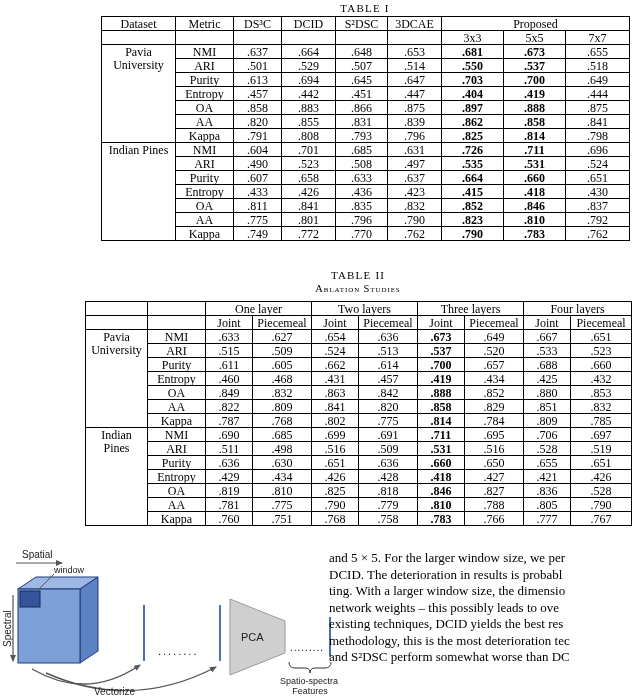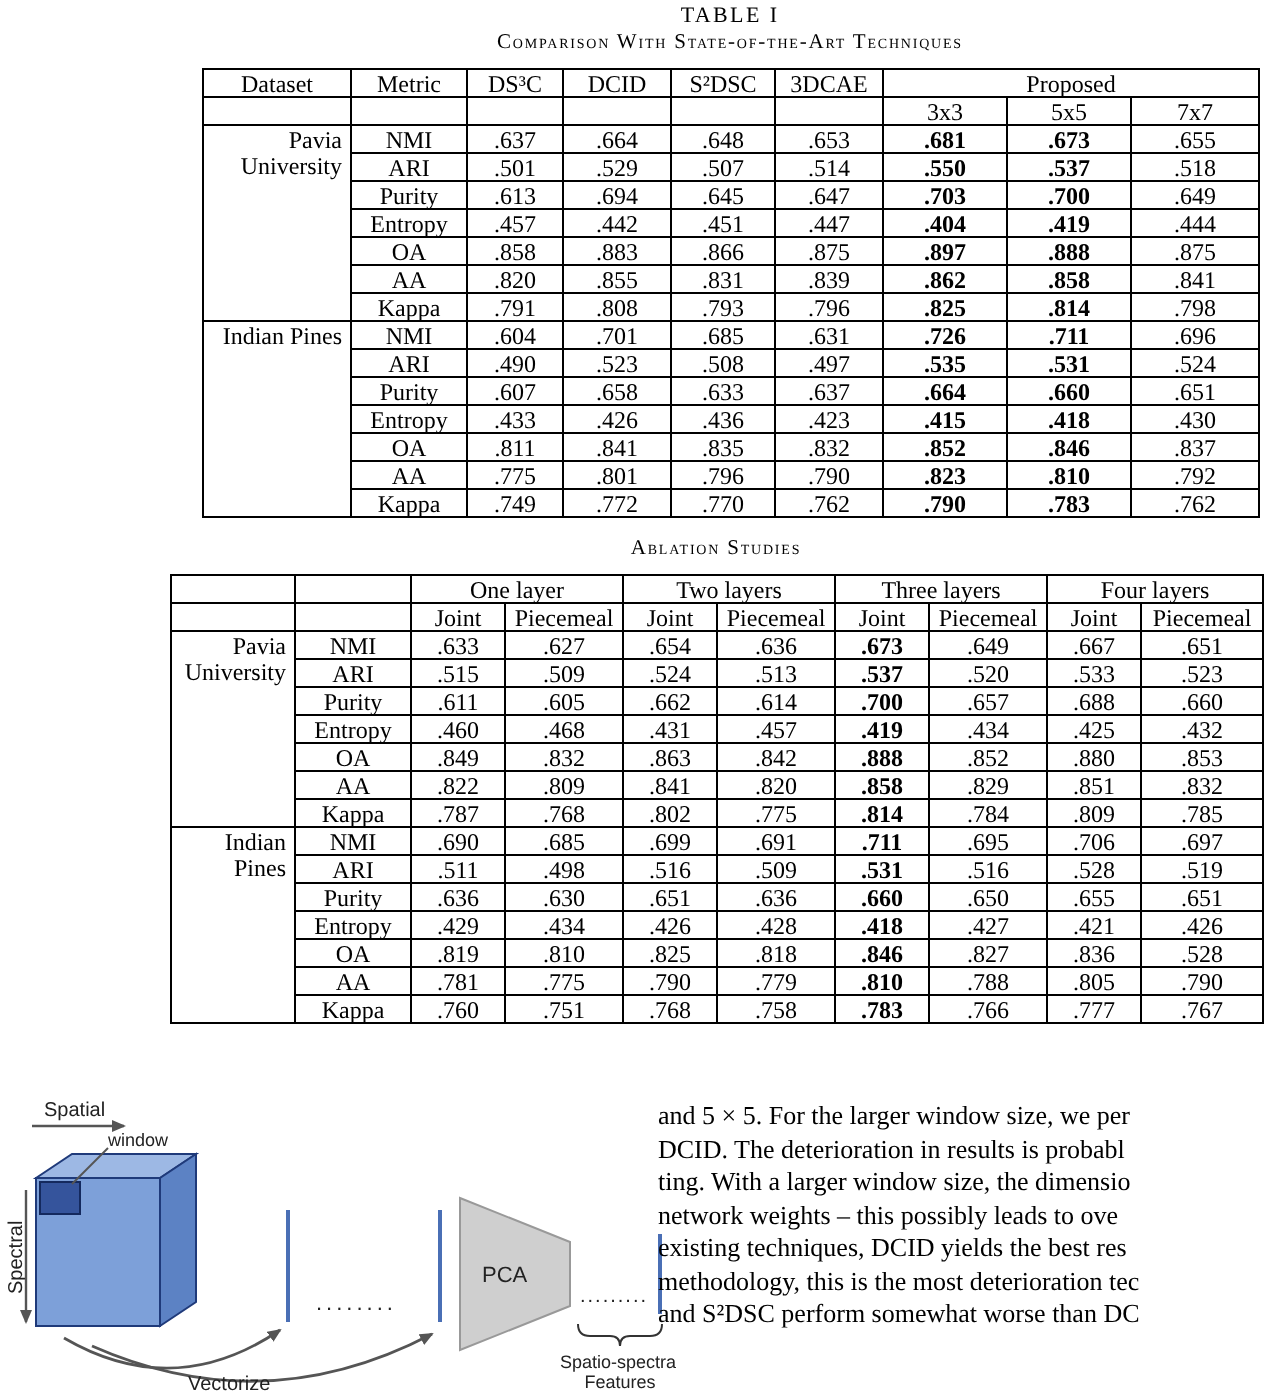--- a/index.html
+++ b/index.html
@@ -5,35 +5,34 @@
   * { margin:0; padding:0; box-sizing:border-box; }
   html, body { width:640px; height:699px; background:#ffffff; overflow:hidden; }
   body { font-family:"Liberation Serif", serif; color:#000; }
   .page { position:relative; width:640px; height:699px; background:#fff; }
   .tblock { position:absolute; }
   .cap-label { text-align:center; font-size:11px; letter-spacing:1.2px; margin-bottom:2px; }
   .cap-title { text-align:center; font-size:10.5px; font-variant:small-caps; letter-spacing:0.9px; margin-bottom:7px; }
   table { border-collapse:collapse; table-layout:fixed; font-size:12px; width:100%; }
   th, td { border:1px solid #000; text-align:center; vertical-align:middle;
            padding:0.5px 2px; line-height:12px; font-weight:normal; overflow:hidden; white-space:nowrap; }
-  td.dataset { text-align:right; vertical-align:top; padding:1px 4px; white-space:normal; line-height:12.5px; }
+  td.dataset { text-align:center; vertical-align:top; padding:1px 4px; white-space:normal; line-height:12.5px; }
   .bold { font-weight:bold; }
   .figure { position:absolute; left:2px; top:547px; width:336px; height:152px; }
   .textcol { position:absolute; left:329px; top:550px; width:303px; height:149px; overflow:hidden; }
   .textline { font-size:13px; line-height:16.5px; white-space:nowrap; overflow:hidden; }
   svg text { font-family:"Liberation Sans", sans-serif; fill:#222; }
 </style>
 </head>
 <body>
 
 <div class="page">
 
   <div class="tblock" style="left:101px; top:2px; width:528px;">
     <div class="cap-label">TABLE I</div>
-    <div class="cap-title">Comparison With State-of-the-Art Techniques</div>
     <table>
       <colgroup>
         <col style="width:74px">
           <col style="width:58px">
           <col style="width:48px">
         <col style="width:54px">
           <col style="width:52px">
           <col style="width:54px">
         <col style="width:62px">
           <col style="width:62px">
@@ -202,20 +201,21 @@
             <td>.762</td>
             <td class="bold">.790</td>
             <td class="bold">.783</td>
             <td>.762</td>
           </tr>
         </tbody>
     </table>
   </div>
 
   <div class="tblock" style="left:85px; top:269px; width:546px;">
+    <div class="cap-label">TABLE II</div>
     <div class="cap-title">Ablation Studies</div>
     <table>
       <colgroup>
         <col style="width:62px">
           <col style="width:58px">
         <col style="width:47px">
           <col style="width:59px">
         <col style="width:47px">
           <col style="width:59px">
         <col style="width:47px">

